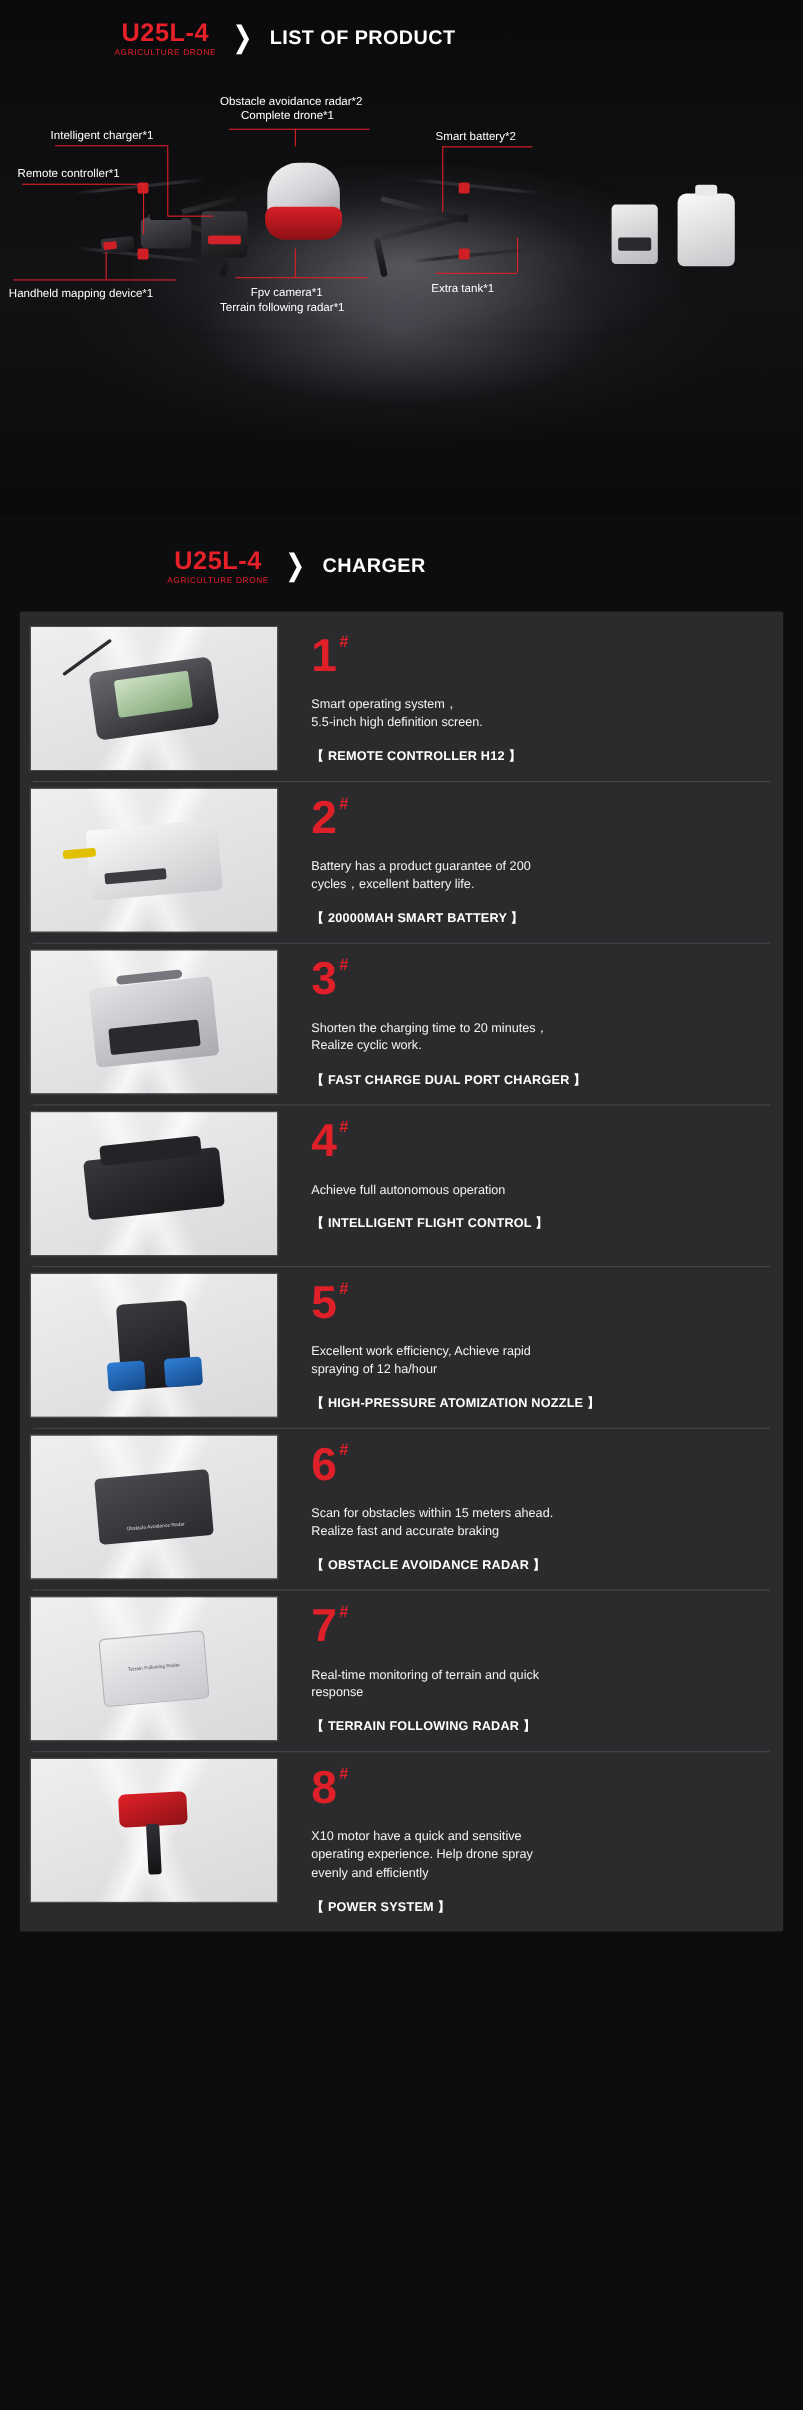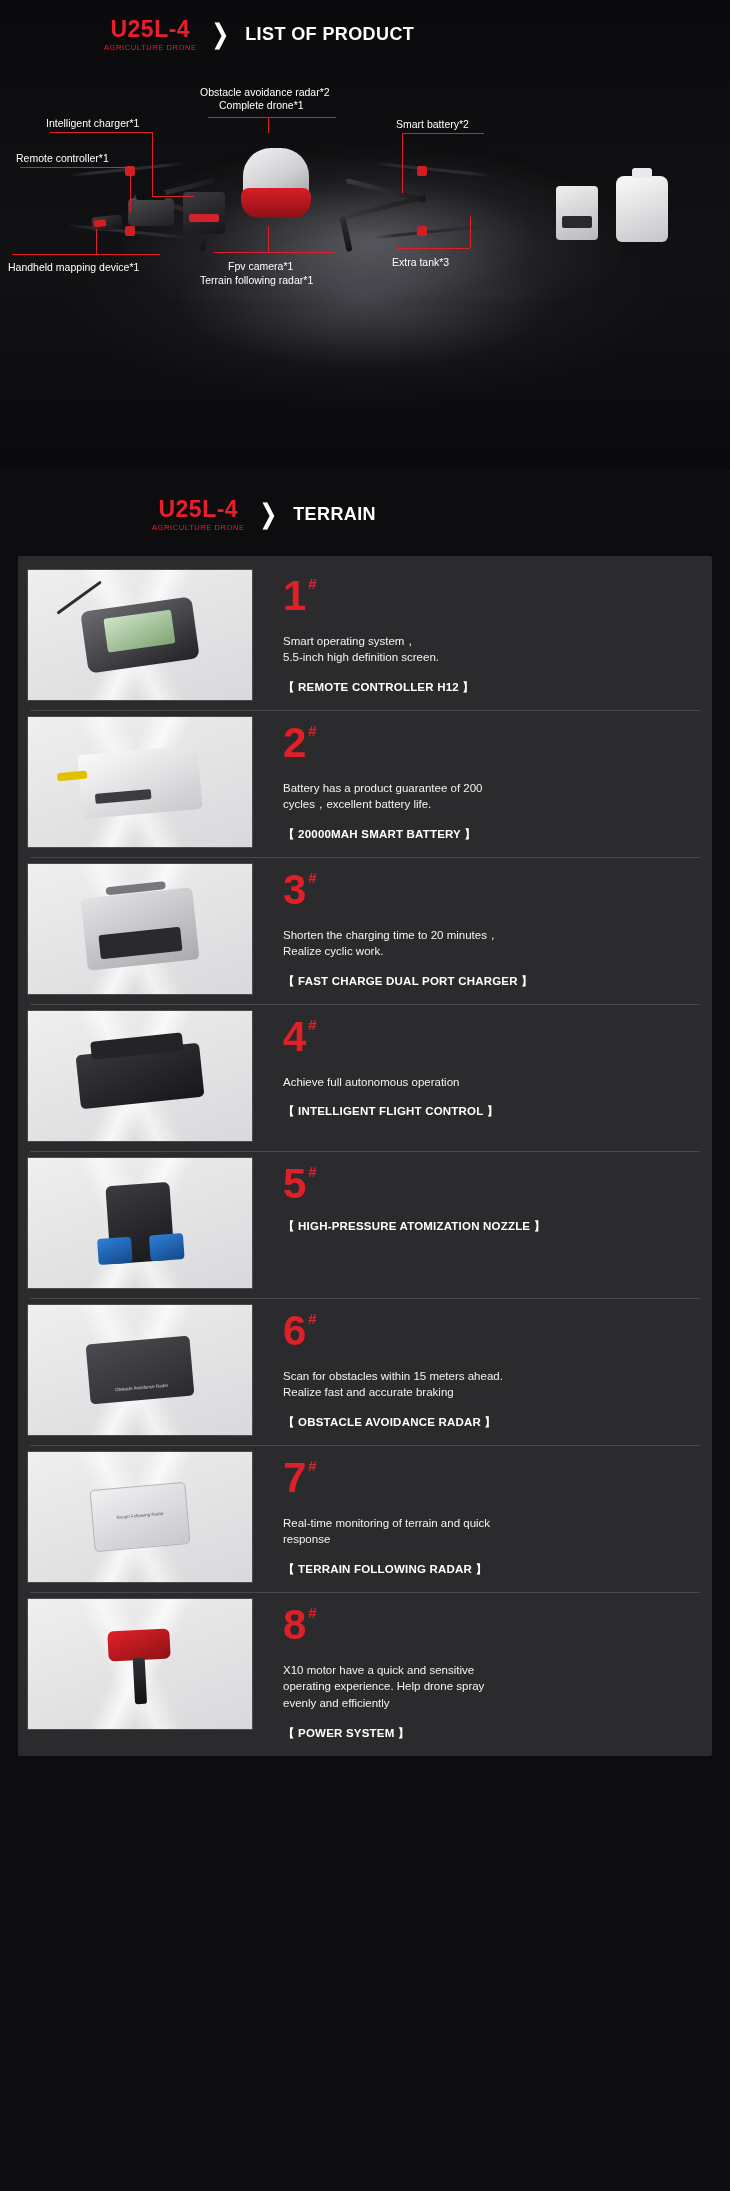--- a/index.html
+++ b/index.html
@@ -370,34 +370,34 @@
       <div class="c-text">Fpv camera*1</div>
       <div class="c-line hline" style="left:-14px; top:-8px; width:120px;"></div>
       <div class="c-line vline" style="left:40px; top:-34px; height:26px;"></div>
     </div>
 
     <div class="callout" style="left:200px; top:274px;">
       <div class="c-text">Terrain following radar*1</div>
     </div>
 
     <div class="callout" style="left:392px; top:256px;">
-      <div class="c-text">Extra tank*3</div>
+      <div class="c-text">Extra tank*1</div>
       <div class="c-line hline" style="left:4px; top:-8px; width:74px;"></div>
       <div class="c-line vline" style="left:78px; top:-40px; height:32px;"></div>
     </div>
 
   </div>
 
   <div class="details-head">
     <div class="brand">
       <div class="brand-main">U25L-4</div>
       <div class="brand-sub">AGRICULTURE DRONE</div>
     </div>
     <div class="arrow-sep">❯</div>
-    <div class="sec-title">TERRAIN</div>
+    <div class="sec-title">CHARGER</div>
   </div>
 
   <div class="cards">
 
     <div class="card">
       <div class="card-img">
         <div class="prod p-remote"></div>
       </div>
       <div class="card-body">
         <span class="num">1</span><span class="hash">#</span>
@@ -442,20 +442,21 @@
       </div>
     </div>
     <div class="sep"></div>
 
     <div class="card">
       <div class="card-img">
         <div class="prod p-nozzle"></div>
       </div>
       <div class="card-body">
         <span class="num">5</span><span class="hash">#</span>
+        <div class="desc">Excellent work efficiency, Achieve rapid spraying of 12 ha/hour</div>
         <div class="tagline">【 HIGH-PRESSURE ATOMIZATION NOZZLE 】</div>
       </div>
     </div>
     <div class="sep"></div>
 
     <div class="card">
       <div class="card-img">
         <div class="prod p-radar">
           <div class="lbl">Obstacle Avoidance Radar</div>
         </div>

